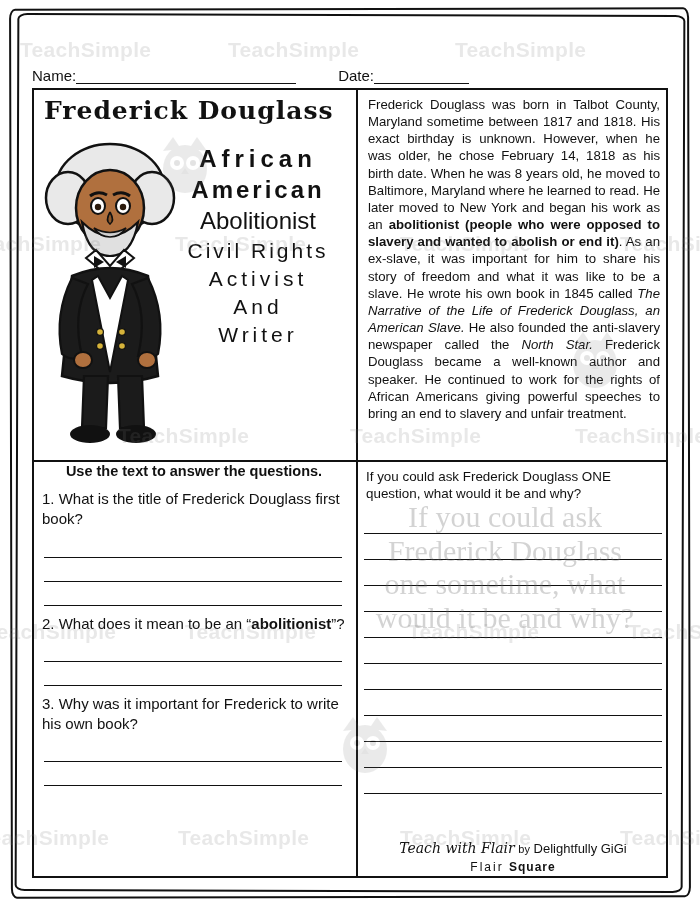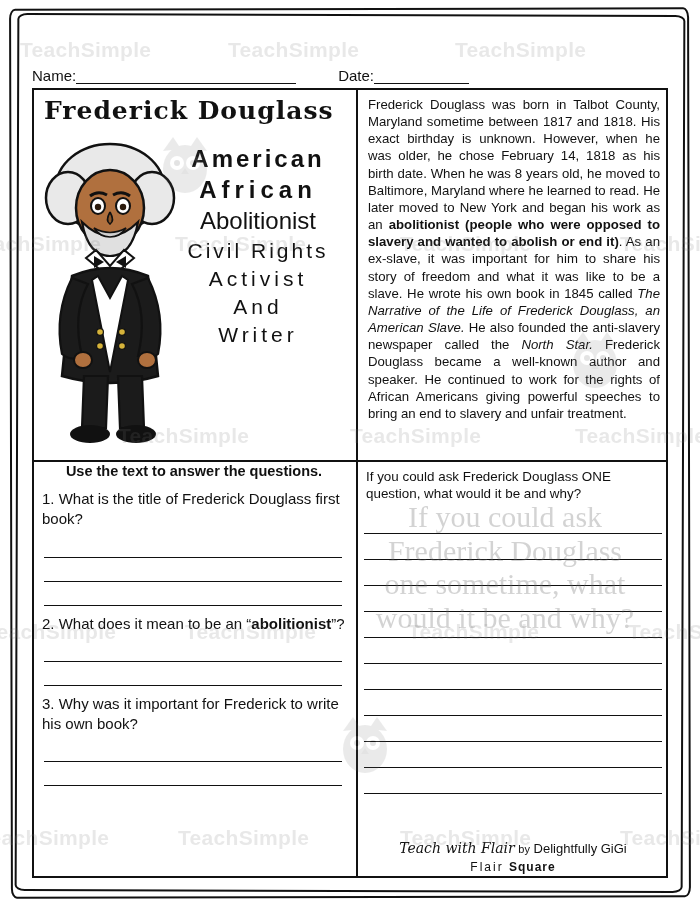--- a/index.html
+++ b/index.html
@@ -235,22 +235,22 @@
 
             <path d="M46 240 l-2 52 h24 l2 -52 z" fill="#1b1b1b" stroke="#111" stroke-width="2.2"></path>
             <path d="M80 240 l2 52 h24 l-2 -52 z" fill="#1b1b1b" stroke="#111" stroke-width="2.2"></path>
 
             <ellipse cx="52" cy="298" rx="20" ry="9" fill="#111"></ellipse>
             <ellipse cx="98" cy="298" rx="20" ry="9" fill="#111"></ellipse>
           </svg>
         </div>
 
         <div class="roles">
+          <div class="role role1">African</div>
           <div class="role role2">American</div>
-          <div class="role role1">African</div>
           <div class="role role3">Abolitionist</div>
           <div class="role role4">Civil Rights</div>
           <div class="role role5">Activist</div>
           <div class="role role6">And</div>
           <div class="role role7">Writer</div>
         </div>
       </div>
 
       <div class="right-top">
         <div class="passage" id="passage"><span>Frederick Douglass was born in Talbot County, Maryland sometime between 1817 and 1818. His exact birthday is unknown. However, when he was older, he chose February 14, 1818 as his birth date. When he was 8 years old, he moved to Baltimore, Maryland where he learned to read.  He later moved to New York and began his work as an </span><b>abolitionist (people who were opposed to slavery and wanted to abolish or end it)</b><span>.  As an ex-slave, it was important for him to share his story of freedom and what it was like to be a slave.  He wrote his own book in 1845 called </span><i>The Narrative of the Life of Frederick Douglass, an American Slave.</i><span>  He also founded the anti-slavery newspaper called the </span><i>North Star.</i><span>  Frederick Douglass became a well-known author and speaker.  He continued to work for the rights of African Americans giving powerful speeches to bring an end to slavery and unfair treatment.</span></div>

